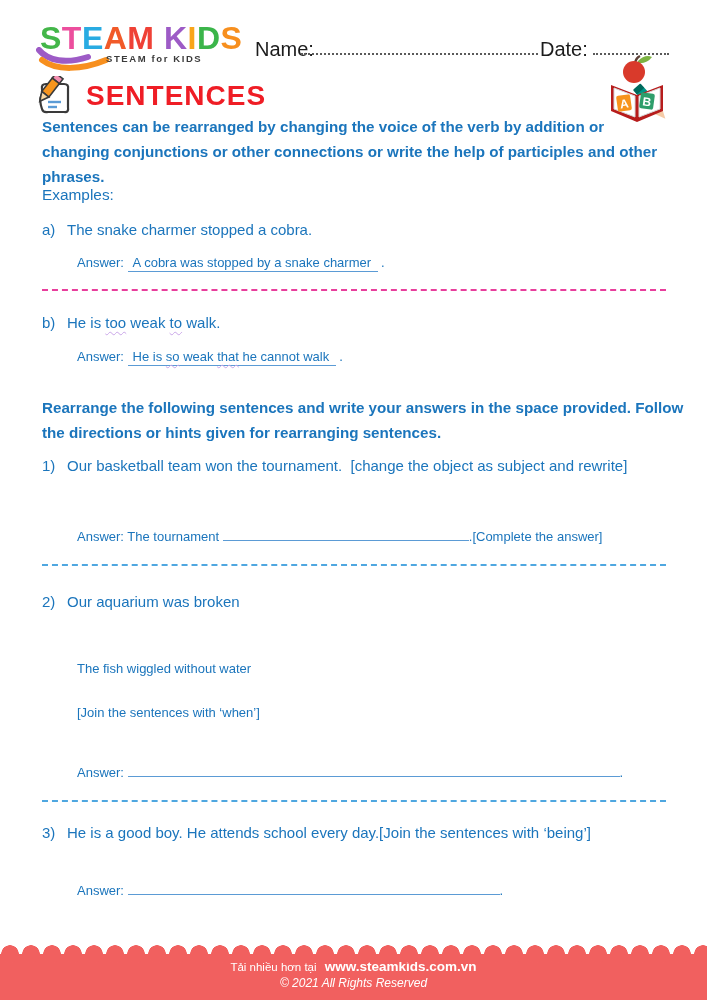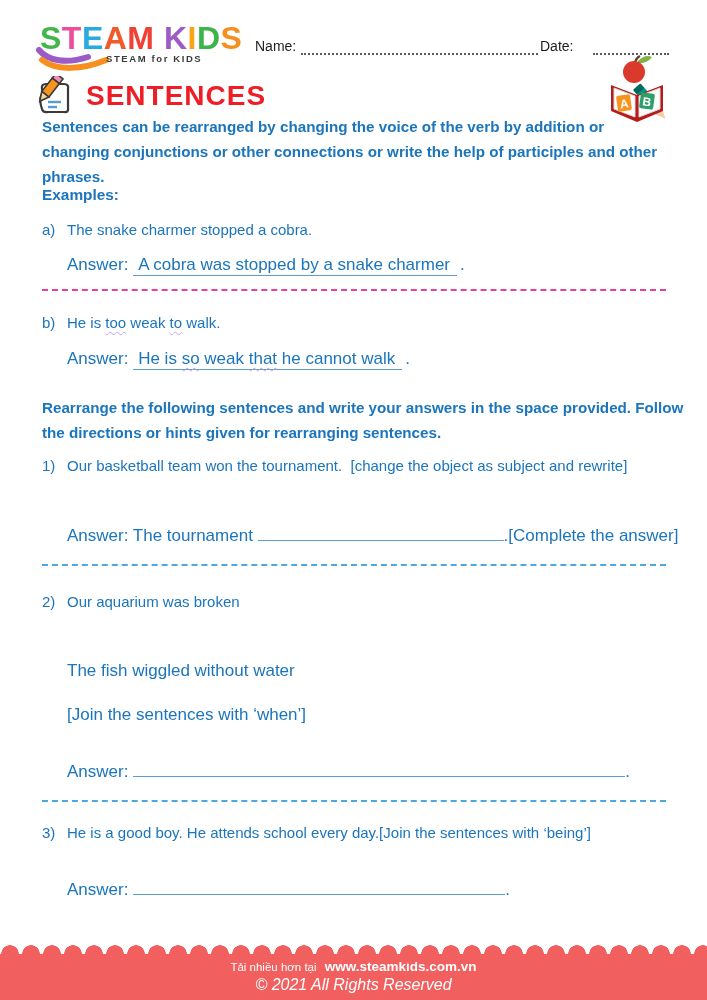--- a/index.html
+++ b/index.html
@@ -6,57 +6,57 @@
   .page{position:relative;width:707px;height:1000px;background:#fff;overflow:hidden;
         font-family:"Liberation Sans",sans-serif;}
   .abs{position:absolute;}
 
   
   .logo-block{top:22px;left:40px;width:190px;height:54px;}
   .logo-text{font-size:32px;font-weight:800;line-height:1;letter-spacing:.5px;white-space:nowrap;}
   .logo-swoosh{position:absolute;left:-4px;top:25px;}
   .logo-tagline{position:absolute;left:66px;top:31px;font-size:9.5px;font-weight:bold;
                 letter-spacing:1.6px;color:#3b3b3b;white-space:nowrap;}
-  .field-label{font-size:14px;color:#1c1c1c;}
+  .field-label{font-size:20px;color:#1c1c1c;}
   .dotted{display:inline-block;border-bottom:2px dotted #5a5a5a;height:15px;}
   .name-label{top:38px;left:255px;}
   .name-line{top:38px;left:301px;width:237px;}
   .date-label{top:38px;left:540px;}
   .date-line{top:38px;left:593px;width:76px;}
   .book-icon{top:54px;left:604px;}
 
   
   .title-row{top:76px;left:34px;display:flex;align-items:center;gap:10px;}
   .page-title{margin:0;font-size:28px;font-weight:800;color:#EF1D25;letter-spacing:1px;}
 
   
   .blue{color:#1B75BC;}
   .para{left:42px;width:632px;font-size:15.2px;font-weight:bold;line-height:25px;}
-  .label-line{left:42px;font-size:15.4px;font-weight:bold;}
+  .label-line{left:42px;font-size:15.4px;font-weight:normal;}
   .item{left:42px;display:flex;font-size:15px;line-height:25px;}
   .item-label{flex:none;width:25px;}
   .item-text{flex:1;}
-  .answer-row{left:67px;font-size:17px;white-space:nowrap;}
+  .answer-row{left:77px;font-size:13px;white-space:nowrap;}
   .ans-underline{border-bottom:1.6px solid #5B9BD5;padding:0 7px 1px 5px;}
   .period{margin-left:3px;}
   .squiggle{text-decoration:underline wavy #C9A6E8 1px;text-underline-offset:3px;}
   .blank{display:inline-block;height:14px;border-bottom:1.6px solid #5B9BD5;vertical-align:baseline;}
 
   .sep{left:42px;width:624px;height:0;}
   .sep-pink{border-top:2px dashed #E83E9C;}
   .sep-blue{border-top:2px dashed #4FA7E0;}
 
   
   .footer{position:absolute;left:0;right:0;bottom:0;height:46px;background:#F1605F;text-align:center;color:#fff;}
   .scallops{position:absolute;top:-9px;left:0;width:100%;height:18px;
             background-image:radial-gradient(circle at 10px 9px,#F1605F 8.5px,rgba(241,96,95,0) 9px);
             background-size:21px 18px;background-repeat:repeat-x;}
   .footer-line1{padding-top:5px;font-size:11.5px;}
   .footer-url{font-weight:bold;font-size:13.5px;margin-left:5px;}
-  .footer-line2{font-size:16px;font-style:italic;margin-top:2px;}
+  .footer-line2{font-size:12px;font-style:italic;margin-top:2px;}
   svg text{font-family:"Liberation Sans",sans-serif;}
 </style>
 </head>
 <body>
 
 <div class="page">
 
   <div class="abs logo-block">
     <div class="logo-text"><span style="color: rgb(67, 182, 73);">S</span><span style="color: rgb(236, 78, 157);">T</span><span style="color: rgb(41, 171, 226);">E</span><span style="color: rgb(241, 90, 41);">A</span><span style="color: rgb(239, 65, 54);">M</span><span>&nbsp;</span><span style="color: rgb(157, 91, 198);">K</span><span style="color: rgb(249, 165, 26);">I</span><span style="color: rgb(59, 181, 74);">D</span><span style="color: rgb(247, 143, 30);">S</span></div>
     <svg class="logo-swoosh" width="88" height="24" viewBox="0 0 88 24">

